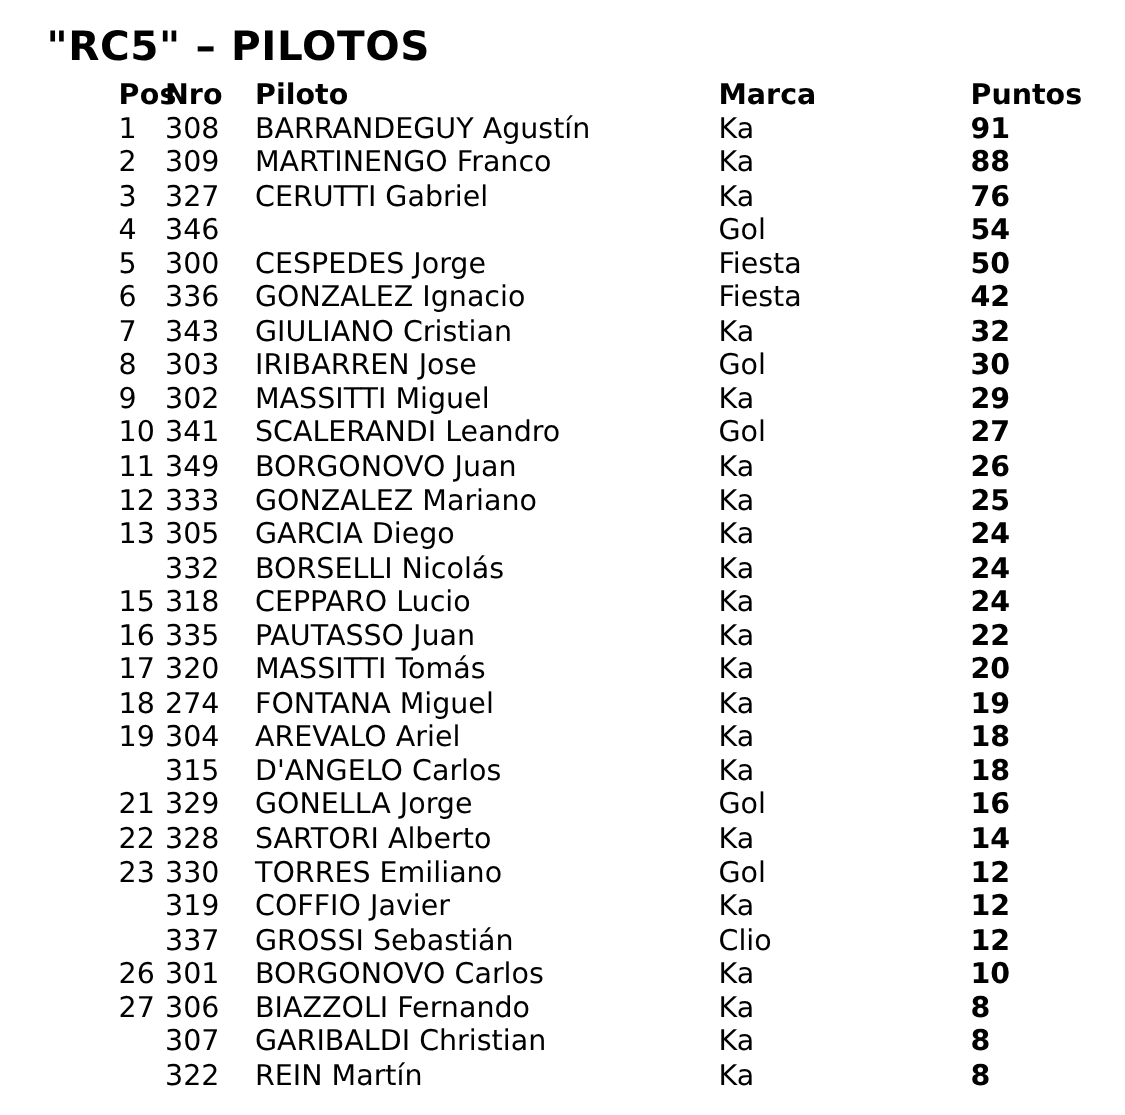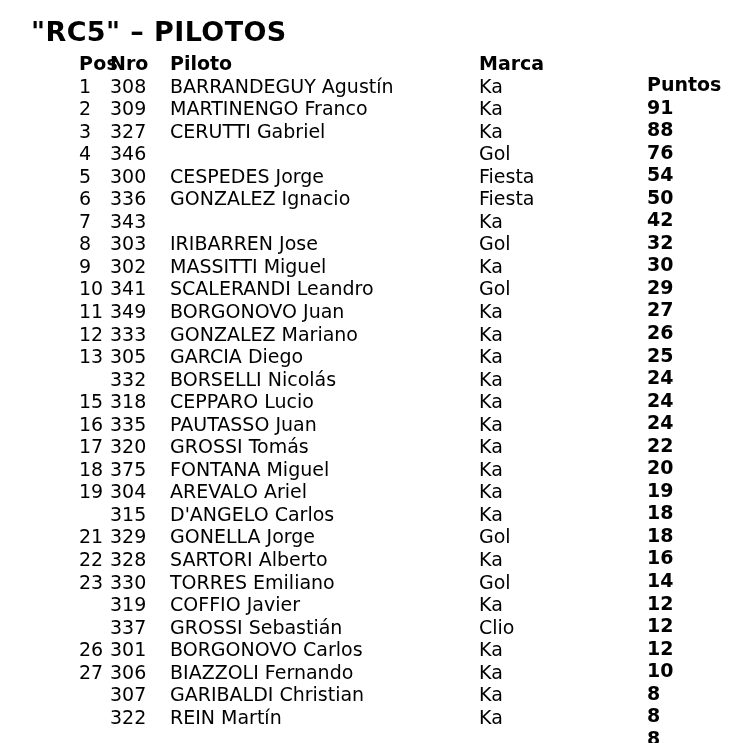--- a/index.html
+++ b/index.html
@@ -54,21 +54,21 @@
     top: 0;
     font-size: 19px;
     line-height: 22.55px;
     white-space: nowrap;
   }
   
   .c-pos    { left: 31px;  width: 56px; text-align: left; margin-left: 48px; }
   .c-nro    { left: 110px; width: 47px; text-align: left; }
   .c-piloto { left: 170px; }
   .c-marca  { left: 479px; }
-  .c-puntos { left: 647px; font-weight: 700; margin-top: 21px; }
+  .c-puntos { left: 647px; font-weight: 700; }
 
   .row.head .cell { font-weight: 700; }
   .row.head .c-pos { letter-spacing: 0.2px; }
 </style>
 </head>
 <body>
 
 <div class="sheet">
 
   <div class="title">"RC5" – PILOTOS</div>
@@ -121,20 +121,21 @@
         <div class="row">
           <span class="cell c-pos">6</span>
           <span class="cell c-nro">336</span>
           <span class="cell c-piloto">GONZALEZ Ignacio</span>
           <span class="cell c-marca">Fiesta</span>
           <span class="cell c-puntos">42</span>
         </div>
         <div class="row">
           <span class="cell c-pos">7</span>
           <span class="cell c-nro">343</span>
+          <span class="cell c-piloto">GIULIANO Cristian</span>
           <span class="cell c-marca">Ka</span>
           <span class="cell c-puntos">32</span>
         </div>
         <div class="row">
           <span class="cell c-pos">8</span>
           <span class="cell c-nro">303</span>
           <span class="cell c-piloto">IRIBARREN Jose</span>
           <span class="cell c-marca">Gol</span>
           <span class="cell c-puntos">30</span>
         </div>
@@ -190,27 +191,27 @@
         <div class="row">
           <span class="cell c-pos">16</span>
           <span class="cell c-nro">335</span>
           <span class="cell c-piloto">PAUTASSO Juan</span>
           <span class="cell c-marca">Ka</span>
           <span class="cell c-puntos">22</span>
         </div>
         <div class="row">
           <span class="cell c-pos">17</span>
           <span class="cell c-nro">320</span>
-          <span class="cell c-piloto">GROSSI Tomás</span>
+          <span class="cell c-piloto">MASSITTI Tomás</span>
           <span class="cell c-marca">Ka</span>
           <span class="cell c-puntos">20</span>
         </div>
         <div class="row">
           <span class="cell c-pos">18</span>
-          <span class="cell c-nro">375</span>
+          <span class="cell c-nro">274</span>
           <span class="cell c-piloto">FONTANA Miguel</span>
           <span class="cell c-marca">Ka</span>
           <span class="cell c-puntos">19</span>
         </div>
         <div class="row">
           <span class="cell c-pos">19</span>
           <span class="cell c-nro">304</span>
           <span class="cell c-piloto">AREVALO Ariel</span>
           <span class="cell c-marca">Ka</span>
           <span class="cell c-puntos">18</span>

